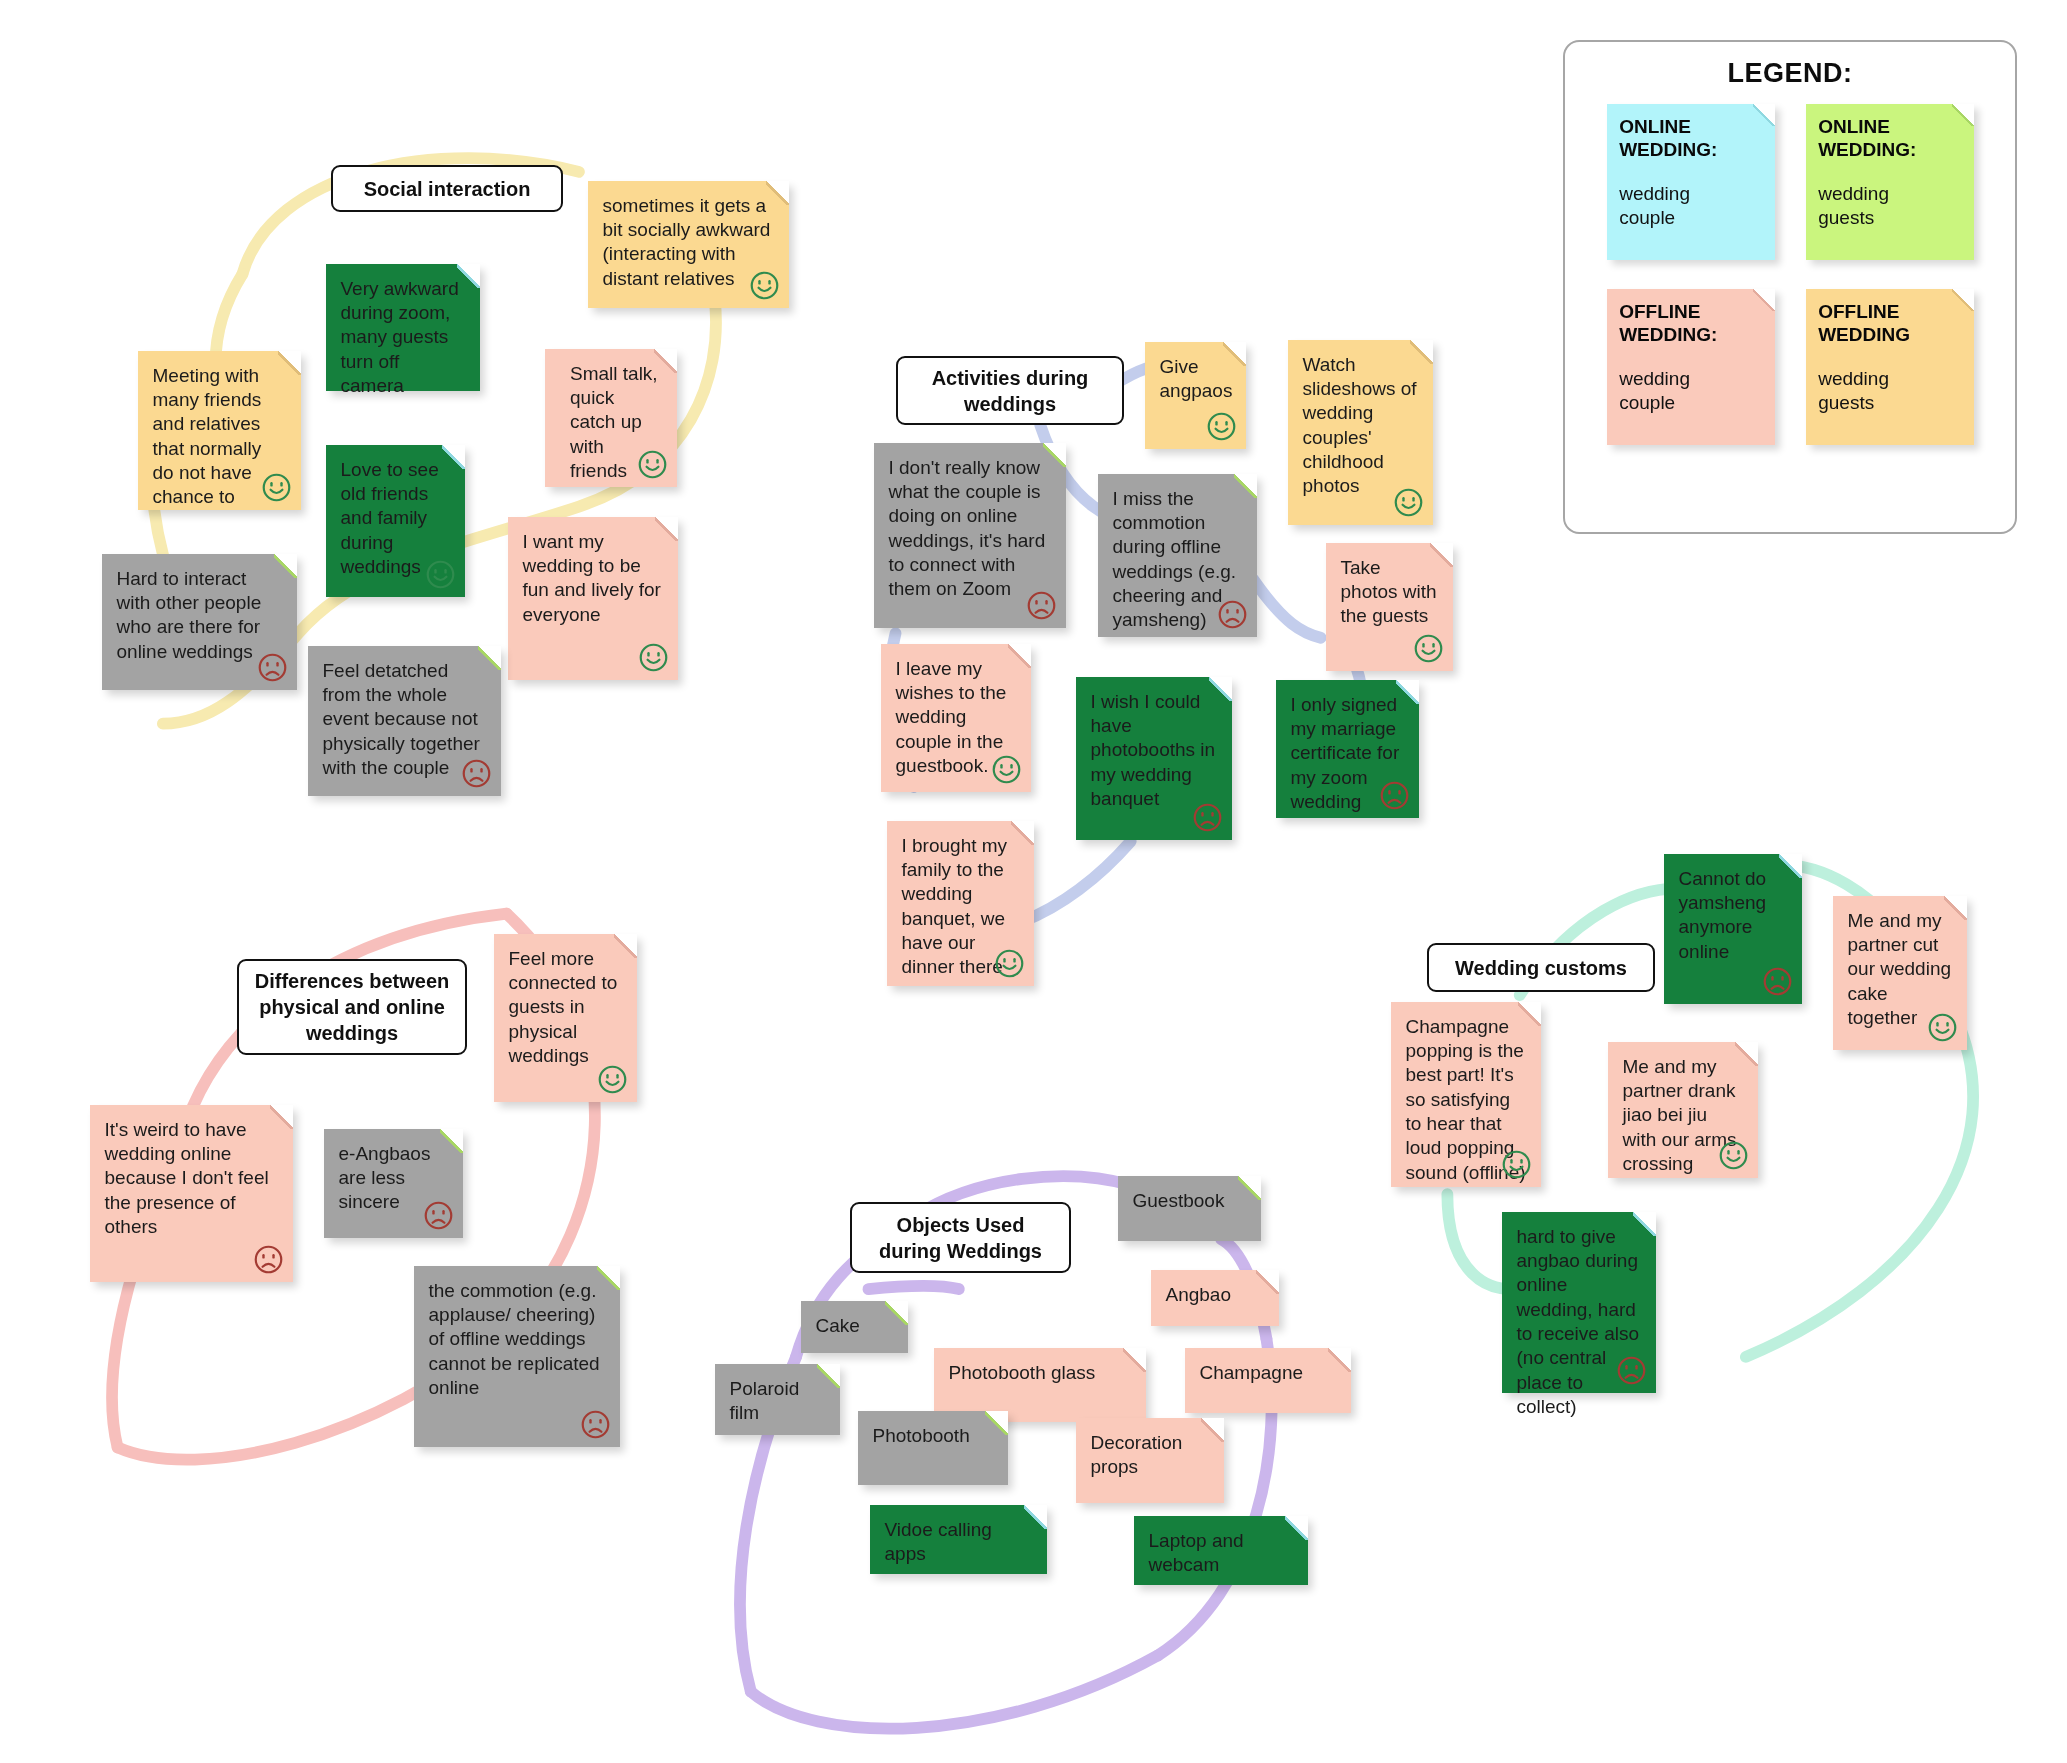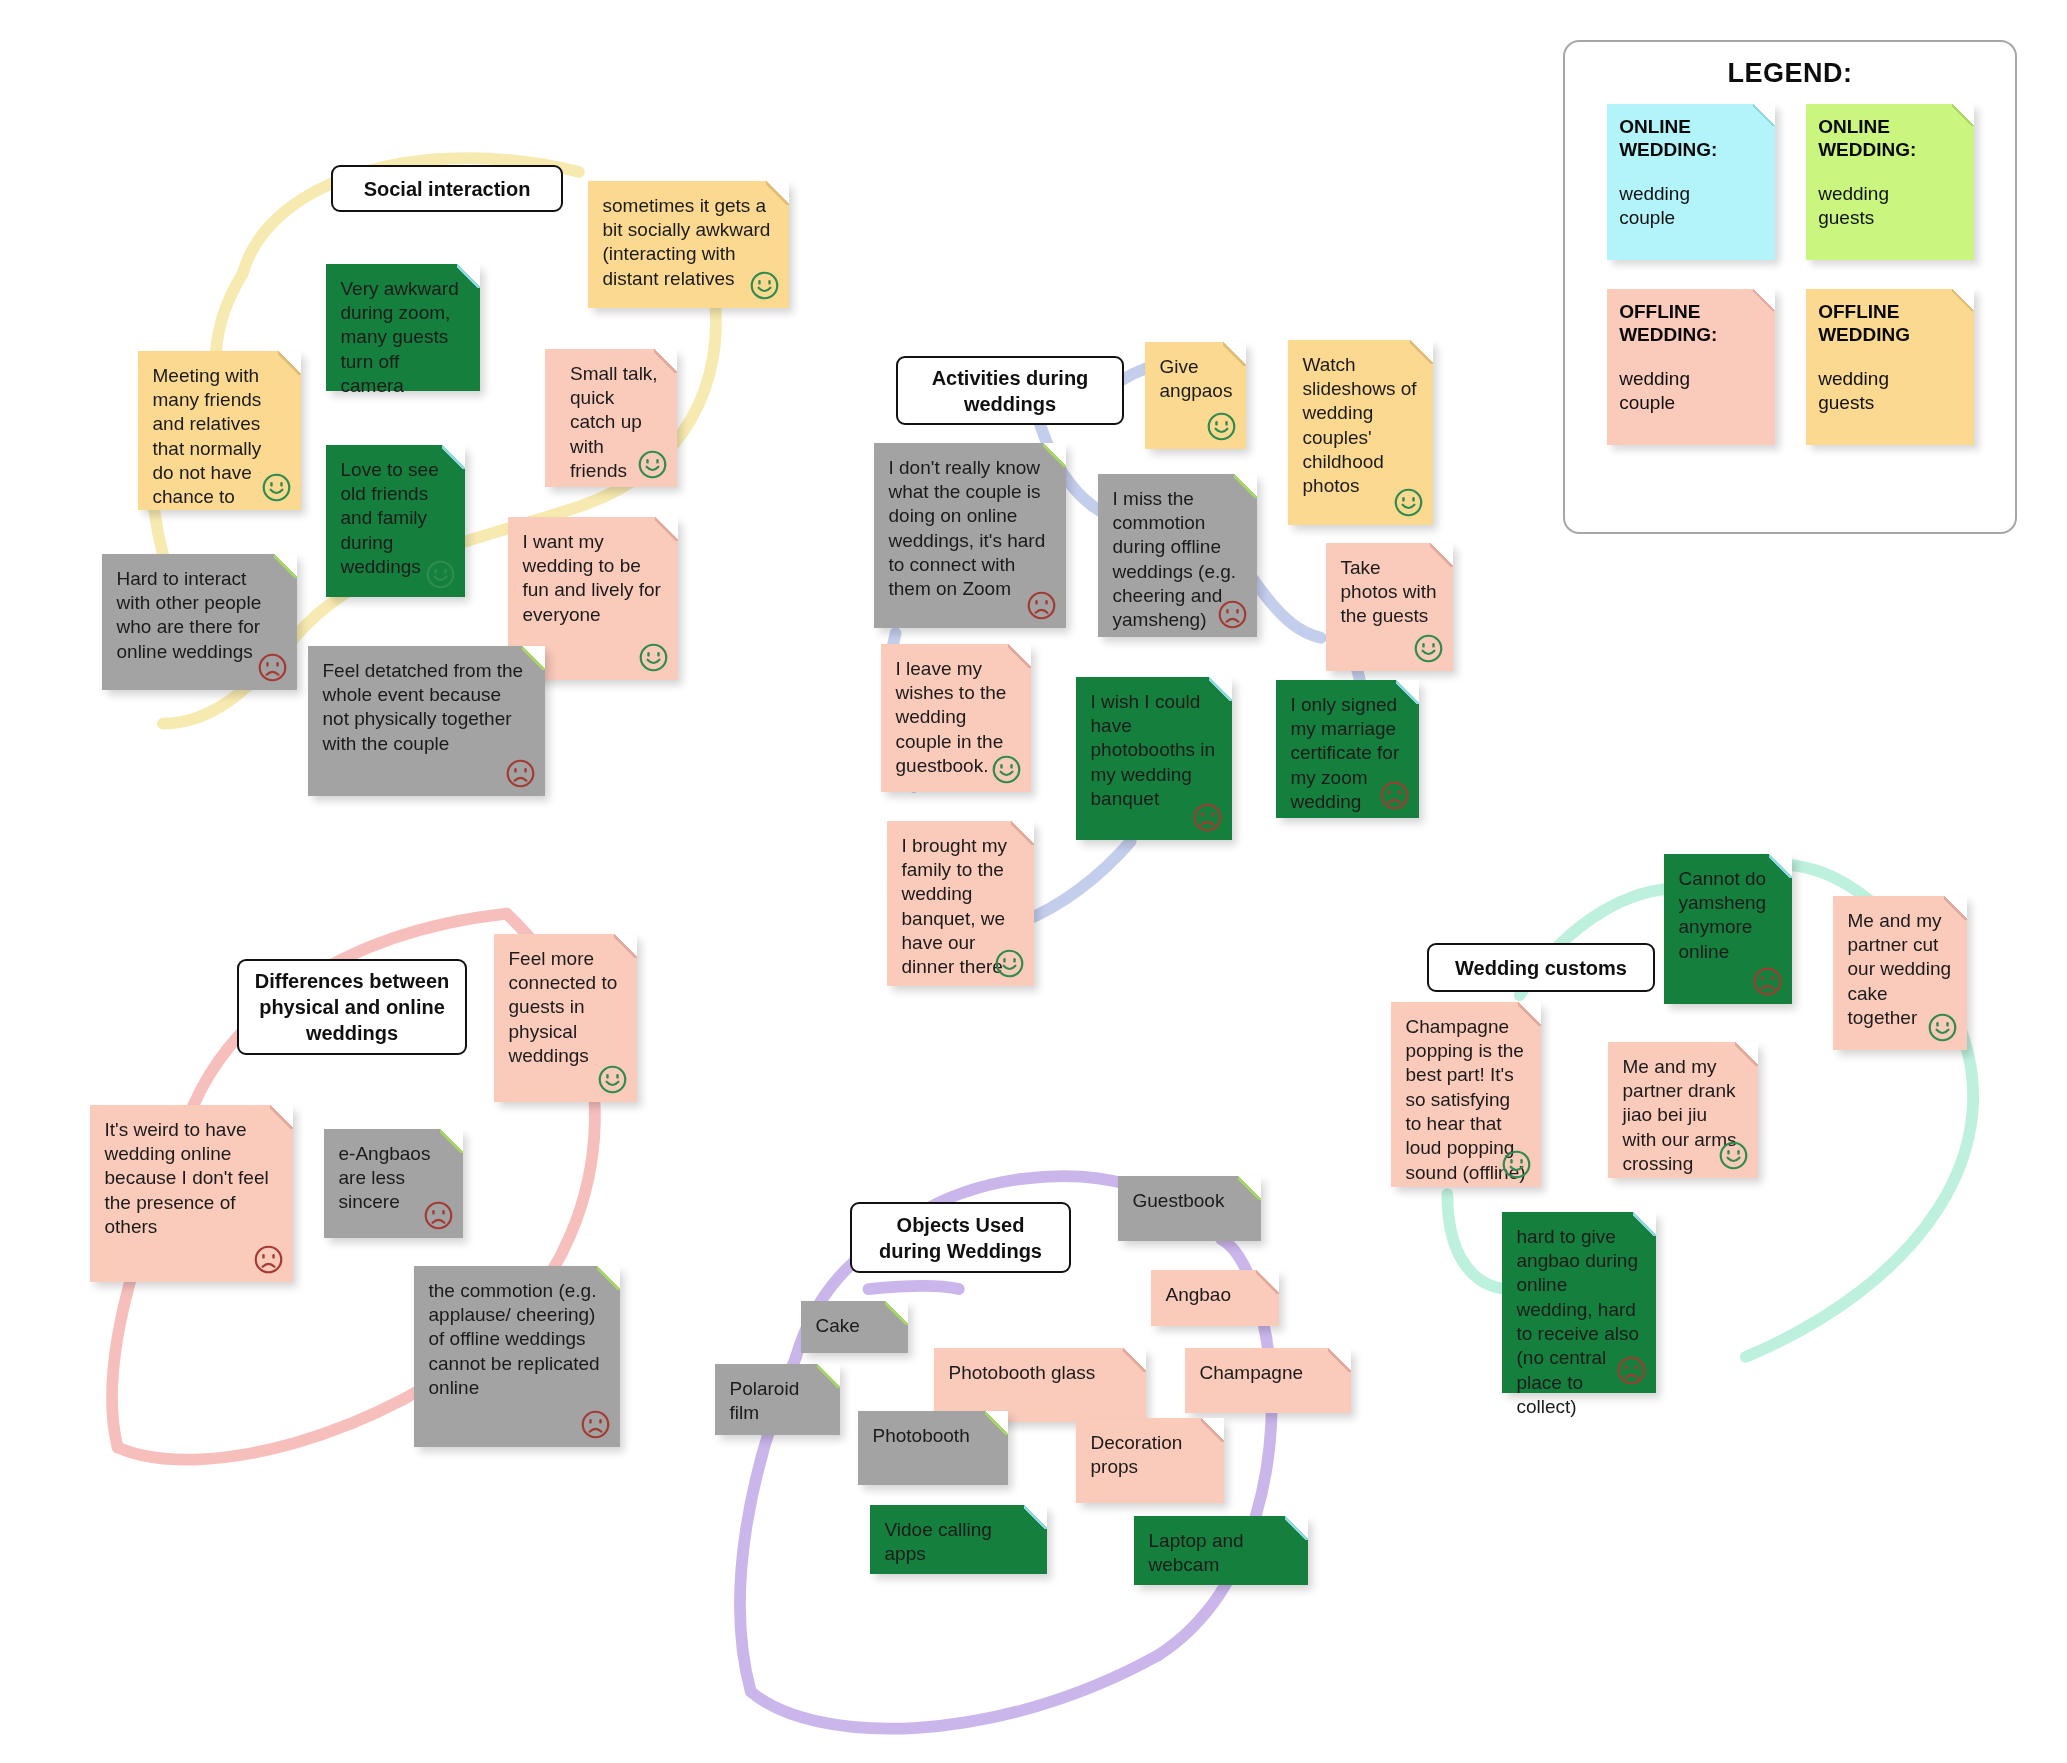--- a/index.html
+++ b/index.html
@@ -289,21 +289,21 @@
   <div class="note green has-face sad" style="left:102px;top:554px;width:195px;height:136px;">
     <span class="txt">Hard to interact with other people who are there for online weddings</span>
   <svg class="face" viewBox="0 0 34 34">
         <circle class="ring" cx="17" cy="17" r="14" fill="none" stroke-width="2.4"></circle>
         <line class="feat" x1="11.5" y1="12.3" x2="11.5" y2="14.7" stroke-width="2.6" stroke-linecap="round"></line>
         <line class="feat" x1="22.5" y1="12.3" x2="22.5" y2="14.7" stroke-width="2.6" stroke-linecap="round"></line>
         <path class="feat" fill="none" stroke-width="2.4" stroke-linecap="round" d="M 10.5 25 Q 17 18.5 23.5 25"></path>
       </svg>
     </div>
 
-  <div class="note green has-face sad" style="left:308px;top:646px;width:237px;height:150px;">
+  <div class="note green has-face sad" style="left:308px;top:646px;width:193px;height:150px;">
     <span class="txt">Feel detatched from the whole event because not physically together with the couple</span>
   <svg class="face" viewBox="0 0 34 34">
         <circle class="ring" cx="17" cy="17" r="14" fill="none" stroke-width="2.4"></circle>
         <line class="feat" x1="11.5" y1="12.3" x2="11.5" y2="14.7" stroke-width="2.6" stroke-linecap="round"></line>
         <line class="feat" x1="22.5" y1="12.3" x2="22.5" y2="14.7" stroke-width="2.6" stroke-linecap="round"></line>
         <path class="feat" fill="none" stroke-width="2.4" stroke-linecap="round" d="M 10.5 25 Q 17 18.5 23.5 25"></path>
       </svg>
     </div>
 
   <div class="note yellow has-face smile" style="left:1145px;top:342px;width:101px;height:107px;">
@@ -429,21 +429,21 @@
   <div class="note green has-face sad" style="left:414px;top:1266px;width:206px;height:181px;">
     <span class="txt">the commotion (e.g. applause/ cheering) of offline weddings cannot be replicated online</span>
   <svg class="face" viewBox="0 0 34 34">
         <circle class="ring" cx="17" cy="17" r="14" fill="none" stroke-width="2.4"></circle>
         <line class="feat" x1="11.5" y1="12.3" x2="11.5" y2="14.7" stroke-width="2.6" stroke-linecap="round"></line>
         <line class="feat" x1="22.5" y1="12.3" x2="22.5" y2="14.7" stroke-width="2.6" stroke-linecap="round"></line>
         <path class="feat" fill="none" stroke-width="2.4" stroke-linecap="round" d="M 10.5 25 Q 17 18.5 23.5 25"></path>
       </svg>
     </div>
 
-  <div class="note cyan has-face sad" style="left:1664px;top:854px;width:128px;height:150px;">
+  <div class="note cyan has-face sad" style="left:1664px;top:854px;width:138px;height:150px;">
     <span class="txt">Cannot do yamsheng anymore online</span>
   <svg class="face" viewBox="0 0 34 34">
         <circle class="ring" cx="17" cy="17" r="14" fill="none" stroke-width="2.4"></circle>
         <line class="feat" x1="11.5" y1="12.3" x2="11.5" y2="14.7" stroke-width="2.6" stroke-linecap="round"></line>
         <line class="feat" x1="22.5" y1="12.3" x2="22.5" y2="14.7" stroke-width="2.6" stroke-linecap="round"></line>
         <path class="feat" fill="none" stroke-width="2.4" stroke-linecap="round" d="M 10.5 25 Q 17 18.5 23.5 25"></path>
       </svg>
     </div>
 
   <div class="note pink has-face smile" style="left:1833px;top:896px;width:134px;height:154px;">

